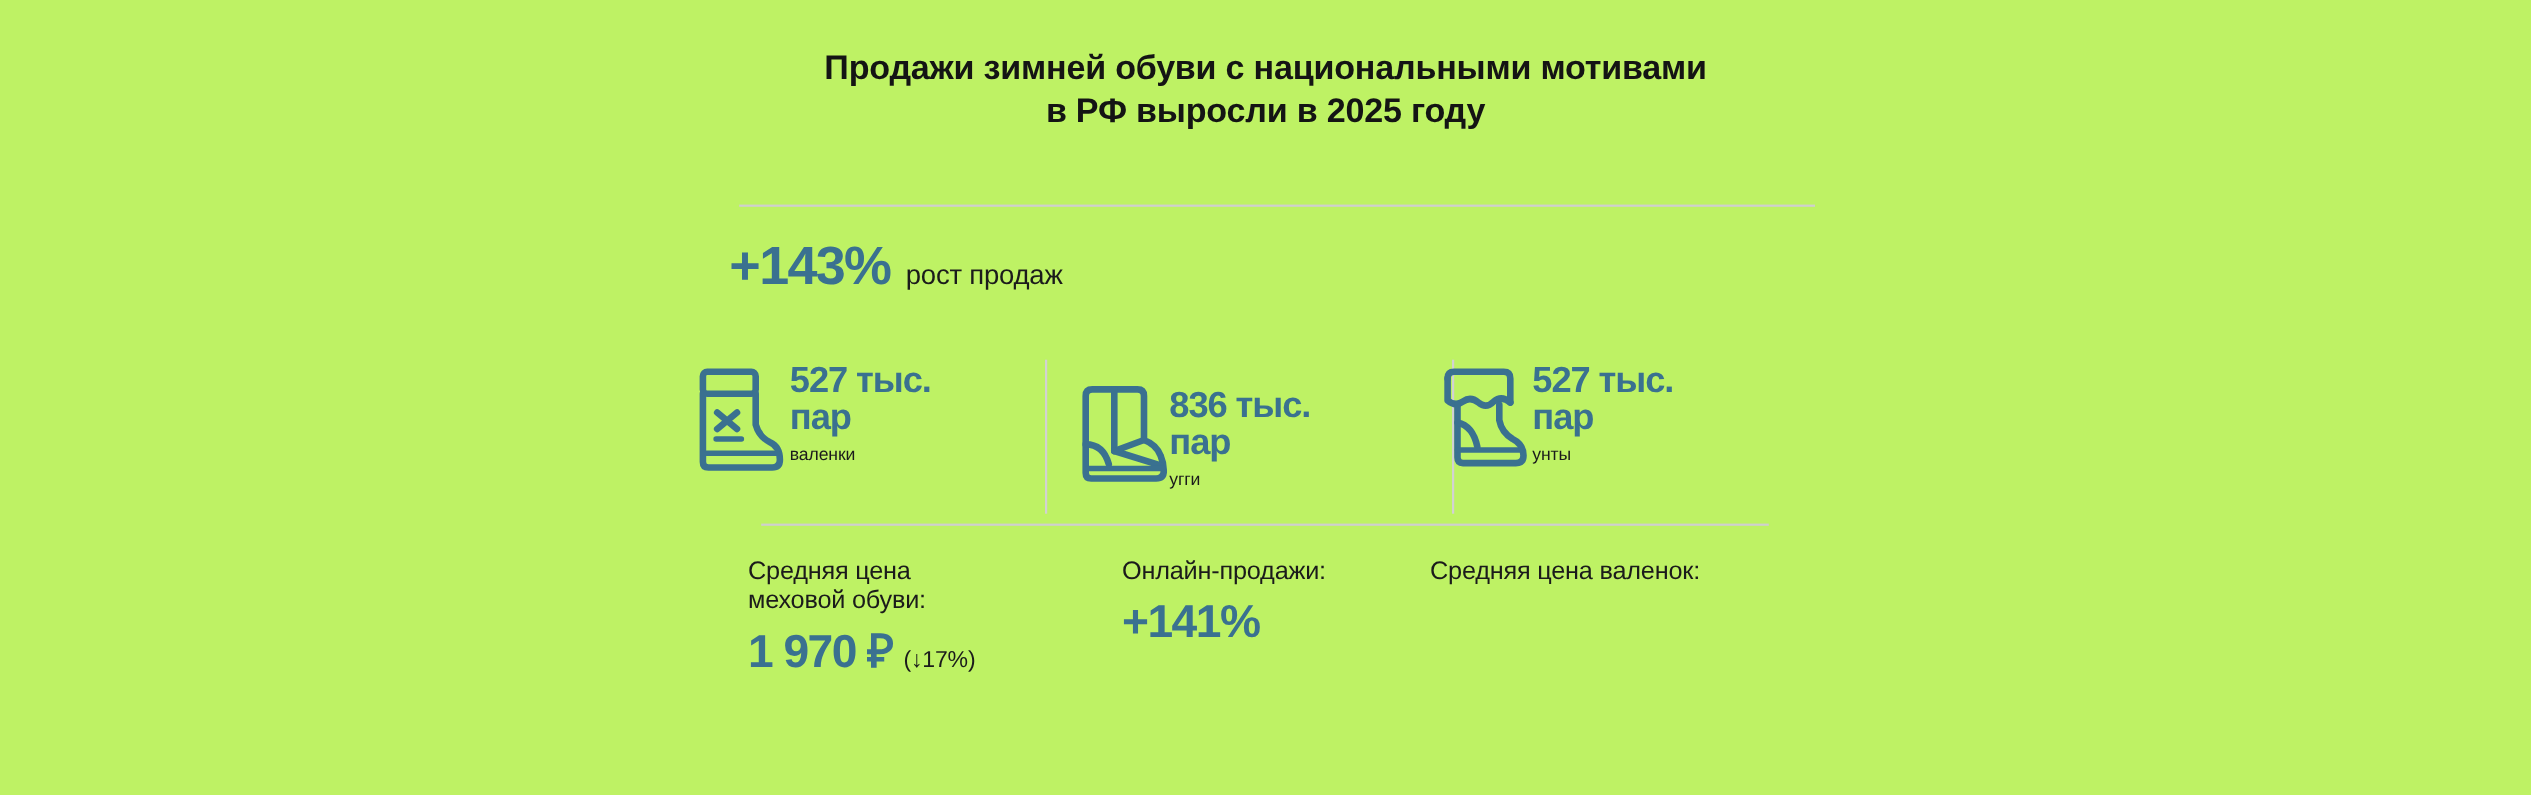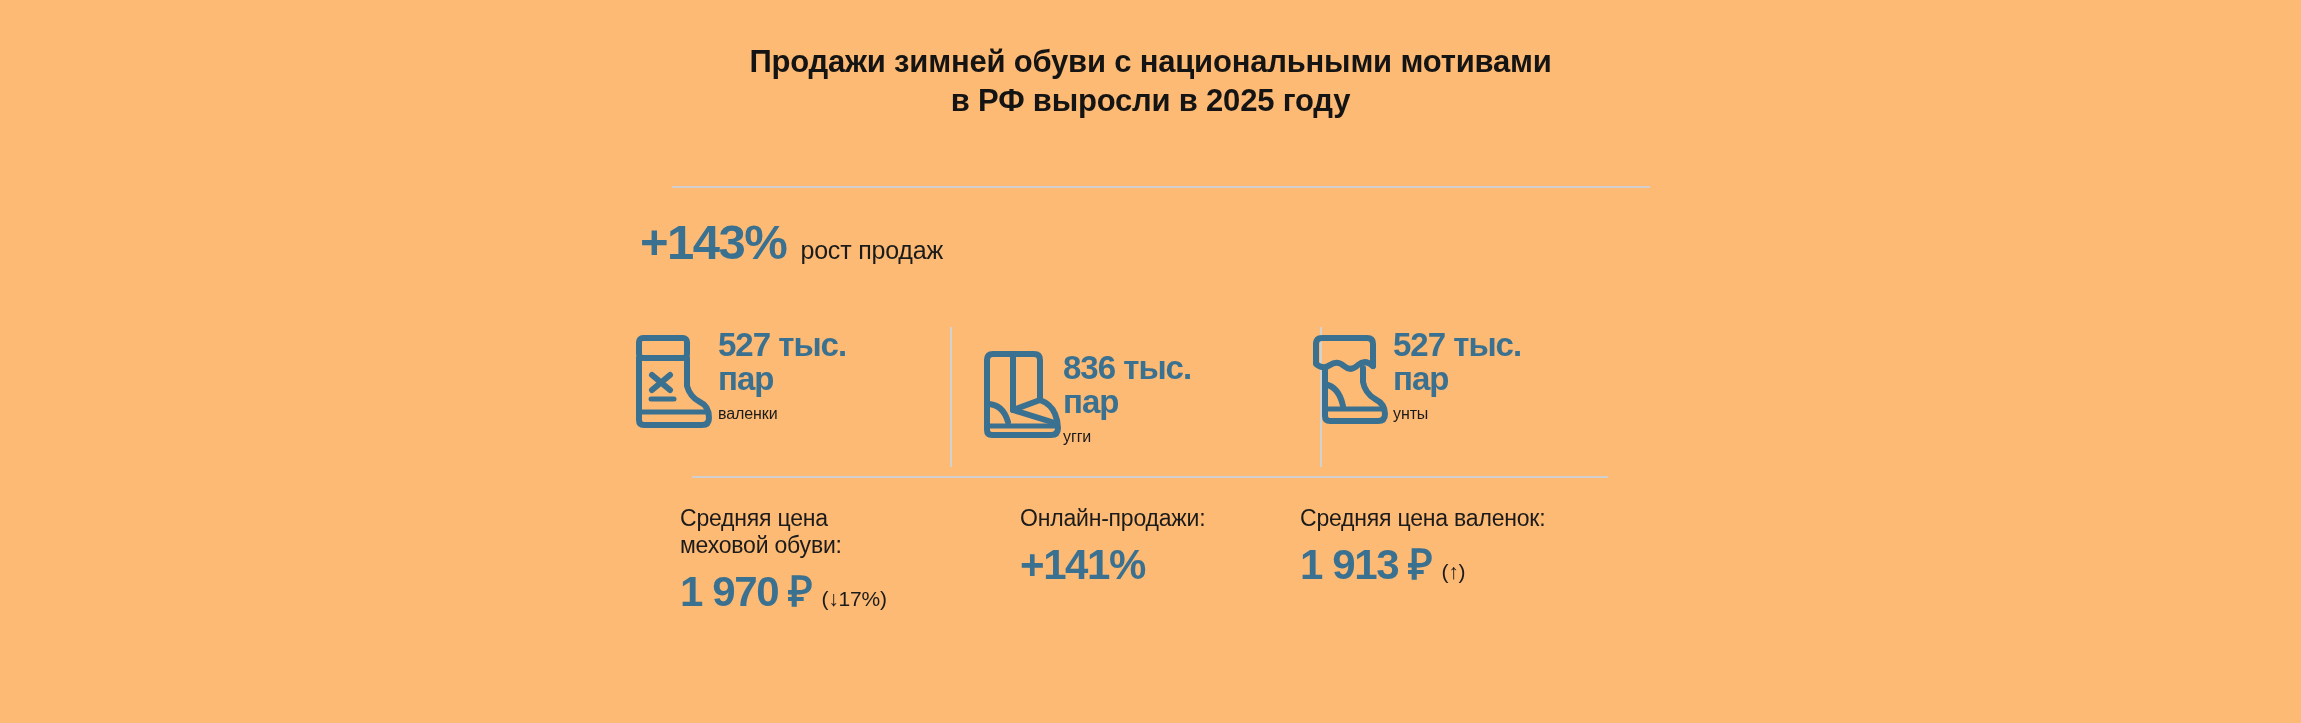--- a/index.html
+++ b/index.html
@@ -10,21 +10,21 @@
   body {
     width: 2301px;
     height: 723px;
     font-family: "Liberation Sans", sans-serif;
     overflow: hidden;
   }
   .infographic {
     position: relative;
     width: 2301px;
     height: 723px;
-    background: #fdba74;
+    background: #bef264;
   }
 
   
   .title-block {
     position: absolute;
     left: 0;
     top: 42px;
     width: 2301px;
     text-align: center;
   }
@@ -63,20 +63,21 @@
     left: 640px;
     top: 216px;
     width: 1020px;
     height: 60px;
   }
   .kpi {
     position: absolute;
     display: flex;
     align-items: baseline;
     white-space: nowrap;
+    margin-left: 23px;
   }
   .kpi.k1 { left: 0px; }
   .kpi.k2 { left: 520px; }
   .kpi-value {
     font-family: "Liberation Sans", sans-serif;
     font-weight: bold;
     font-size: 49px;
     line-height: 52px;
     letter-spacing: -1.5px;
     color: #3a7190;
@@ -308,21 +309,17 @@
     <div class="bstat b2">
       <div class="bstat-caption">Онлайн-продажи:</div>
       <div class="bstat-valuerow">
         <span class="bstat-value">+141%</span>
         <span class="bstat-delta"></span>
       </div>
     </div>
 
     <div class="bstat b3">
       <div class="bstat-caption">Средняя цена валенок:</div>
-      <div class="bstat-valuerow">
-        <span class="bstat-value">1 913 ₽</span>
-        <span class="bstat-delta">(↑)</span>
-      </div>
     </div>
 
   </div>
 
 </div>
 
 </body></html>

